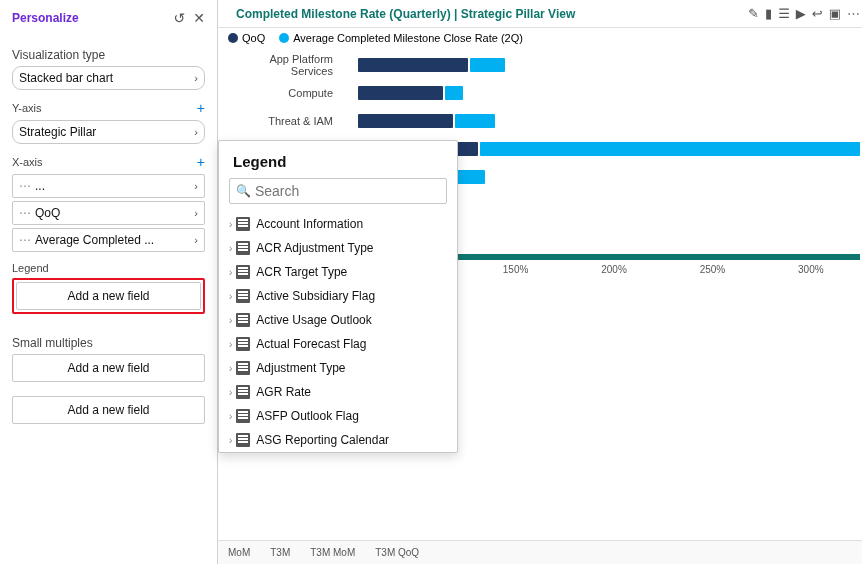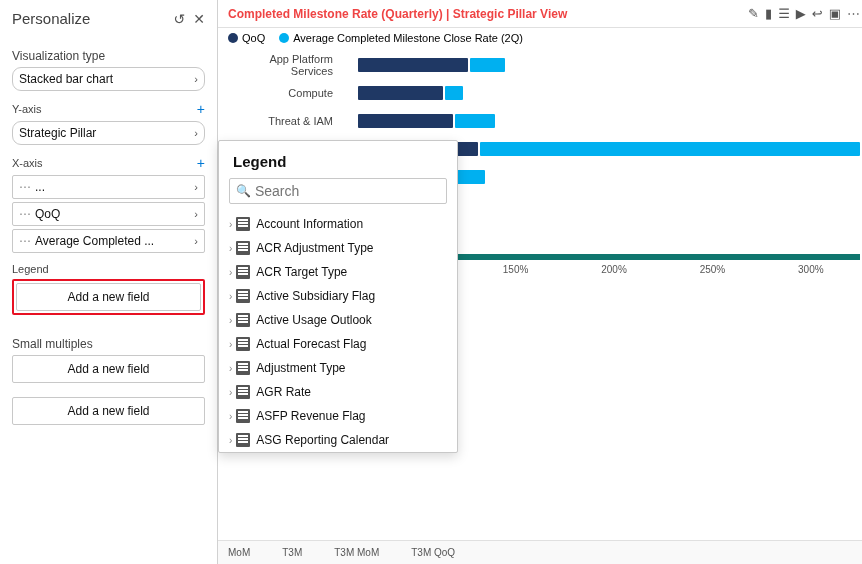--- a/index.html
+++ b/index.html
@@ -22,23 +22,23 @@
       flex-shrink: 0;
       overflow-y: auto;
     }
     .panel-header {
       display: flex;
       align-items: center;
       justify-content: space-between;
       margin-bottom: 14px;
     }
     .panel-title {
-      font-size: 15px;
-      font-weight: 400;
-      color: #404040;
+      font-size: 12px;
+      font-weight: 700;
+      color: #6d28d9;
     }
     .panel-header-icons {
       display: flex;
       gap: 8px;
     }
     .icon-btn {
       cursor: pointer;
       color: #555;
       font-size: 14px;
     }
@@ -159,21 +159,22 @@
       display: flex;
       align-items: center;
       justify-content: space-between;
       padding: 6px 10px;
       border-bottom: 1px solid #e0e0e0;
       background: #fff;
     }
     .chart-title {
       font-size: 12px;
       font-weight: 600;
-      color: #ef4444;
+      color: #0f766e;
+      margin-left: 8px;
     }
     .chart-toolbar {
       display: flex;
       gap: 6px;
       align-items: center;
     }
     .chart-toolbar span {
       color: #555;
       font-size: 13px;
       cursor: pointer;
@@ -260,21 +261,21 @@
     
     .bottom-section {
       border-top: 1px solid #e0e0e0;
       padding: 6px 10px;
       background: #f9f9f9;
       font-size: 10px;
       color: #555;
     }
     .bottom-row {
       display: flex;
-      gap: 32px;
+      gap: 20px;
     }
 
     
     .legend-popup {
       position: absolute;
       top: 140px;
       left: 0px;
       width: 240px;
       background: #fff;
       border: 1px solid #c8c8c8;
@@ -603,21 +604,21 @@
 
       <div class="legend-list-item">
         <span class="expand-arrow">›</span>
         <span class="table-icon">
           <svg viewBox="0 0 12 12" fill="white">
               <rect x="1" y="1" width="10" height="2"></rect>
               <rect x="1" y="4" width="10" height="2"></rect>
               <rect x="1" y="7" width="10" height="2"></rect>
             </svg>
         </span>
-        <span>ASFP Revenue Flag</span>
+        <span>ASFP Outlook Flag</span>
       </div>
 
       <div class="legend-list-item">
         <span class="expand-arrow">›</span>
         <span class="table-icon">
           <svg viewBox="0 0 12 12" fill="white">
               <rect x="1" y="1" width="10" height="2"></rect>
               <rect x="1" y="4" width="10" height="2"></rect>
               <rect x="1" y="7" width="10" height="2"></rect>
             </svg>

